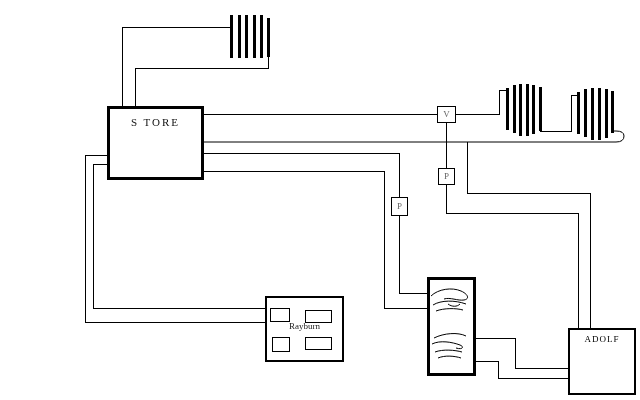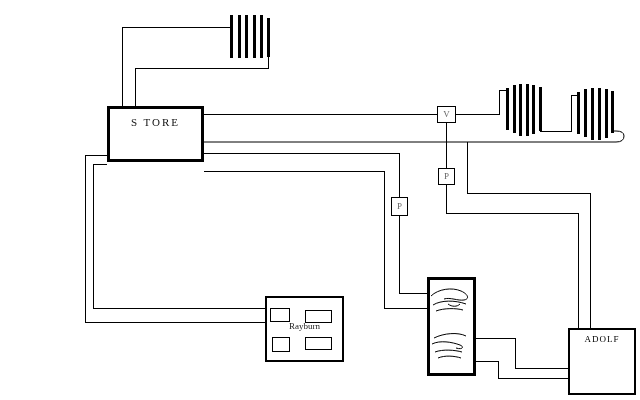--- a/index.html
+++ b/index.html
@@ -82,21 +82,21 @@
       <path d="M448,304 C452,307 457,307 460,304"></path>
     </g>
     <g shape-rendering="auto">
       <path d="M434,338 C444,333 458,332 466,336"></path>
       <path d="M432,344 C440,340 452,342 460,345 C465,347 462,350 456,348"></path>
       <path d="M435,352 C443,349 455,350 462,352"></path>
       <path d="M438,358 C445,355 455,356 461,358"></path>
     </g>
   </svg>
 
-  <div class="box thick" style="left:107px;top:106px;width:97px;height:56px;">
+  <div class="box thick" style="left:107px;top:106px;width:97px;height:74px;">
     <span class="lbl store-lbl">S TORE</span>
   </div>
 
   <div class="box thin small-box" style="left:437px;top:106px;width:19px;height:17px;line-height:15px;">
     <span>V</span>
   </div>
 
   <div class="box thin small-box" style="left:438px;top:168px;width:17px;height:17px;line-height:15px;">
     <span>P</span>
   </div>

